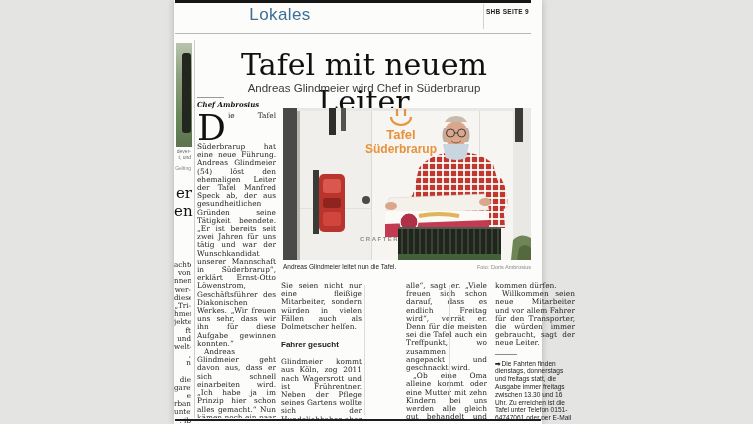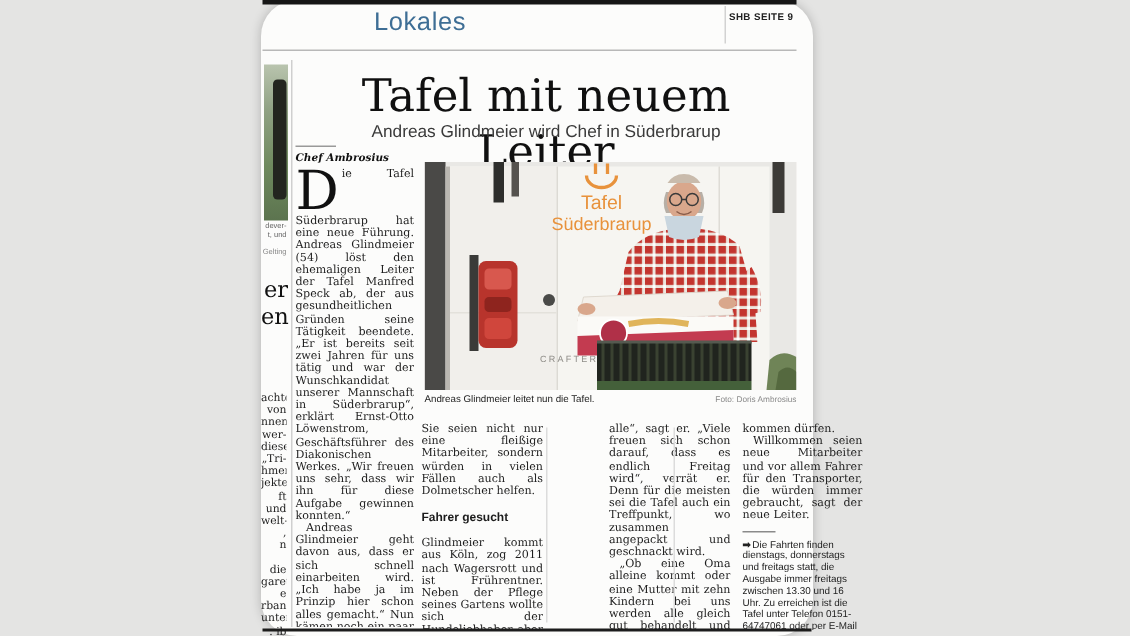--- a/index.html
+++ b/index.html
@@ -1,19 +1,19 @@
 <!DOCTYPE html>
 <html lang="de"><head>
 <meta charset="utf-8">
 <style>
   html,body{margin:0;padding:0;background:#e4e4e3;}
   .canvas{position:relative;width:753px;height:424px;background:#e4e4e3;overflow:hidden;
           font-family:"DejaVu Serif",serif;color:#1c1c1c;}
   .paper{position:absolute;left:174px;top:0;width:368px;height:424px;background:#fcfcfb;
-         box-shadow:0 0 7px rgba(0,0,0,.22);border-radius:24px;}
+         box-shadow:0 0 7px rgba(0,0,0,.22);}
   
   .topbar{position:absolute;left:1px;top:0;width:356px;height:3px;background:#161616;}
   .section{position:absolute;left:0;top:5px;width:212px;text-align:center;
            font:300 17px "Liberation Sans",sans-serif;color:#3e6e95;letter-spacing:.4px;}
   .hsep{position:absolute;left:309px;top:4px;width:1px;height:25px;background:#d2d2d2;}
   .pageref{position:absolute;right:13px;top:8px;font:bold 6.5px "Liberation Sans",sans-serif;
            color:#222;letter-spacing:.3px;}
   .headrule{position:absolute;left:1px;top:33px;width:356px;height:1px;background:#b8b8b8;}
   .bottomrule{position:absolute;left:1px;top:419px;width:366px;height:2px;background:#1c1c1c;}
   
@@ -45,21 +45,21 @@
   .col3{position:absolute;left:192px;top:282px;width:81px;height:138px;overflow:hidden;margin-left:40px;}
   .col4{position:absolute;left:277px;top:282px;width:80px;height:138px;overflow:hidden;padding-left:44px;}
   .indent{text-indent:7px;}
   .drop{float:left;font:36px/30px "DejaVu Serif",serif;color:#111;padding:1px 2px 0 0;}
   .crosshead{font:bold 8px "Liberation Sans",sans-serif;margin:9px 0 9px !important;text-align:left;}
   .vrule{position:absolute;top:285px;width:1px;height:130px;background:#dcdcdc;}
   .inforule{width:22px;height:1px;background:#8a8a8a;margin:6px 0 5px;}
   .infobox{font:6.6px/7.8px "Liberation Sans",sans-serif;color:#222;text-align:left;}
   .infobullet{font-weight:bold;margin-right:1px;}
   
-  .photo{position:absolute;left:109px;top:108px;width:248px;height:152px;overflow:hidden;background:#edecea;}
+  .photo{position:absolute;left:109px;top:108px;width:248px;height:152px;overflow:hidden;background:#edecea;font-weight:bold;}
   .caption{position:absolute;left:109px;top:263px;font:6.5px "Liberation Sans",sans-serif;color:#222;}
   .credit{position:absolute;right:11px;top:264px;font:5.5px "Liberation Sans",sans-serif;color:#8a8a8a;}
 </style>
 </head>
 <body>
 
 <div class="canvas">
   <div class="paper">
 
     <div class="topbar"></div>

